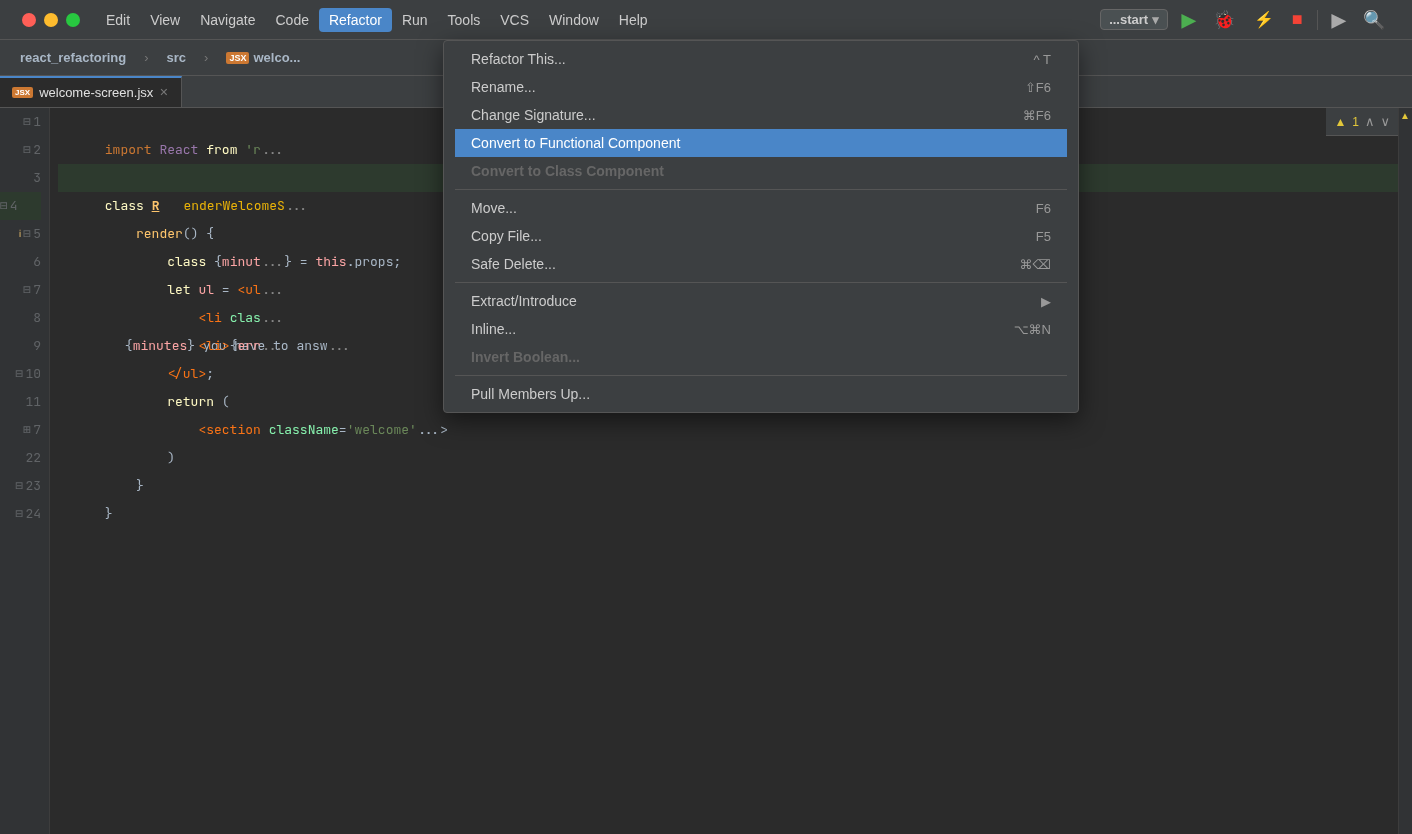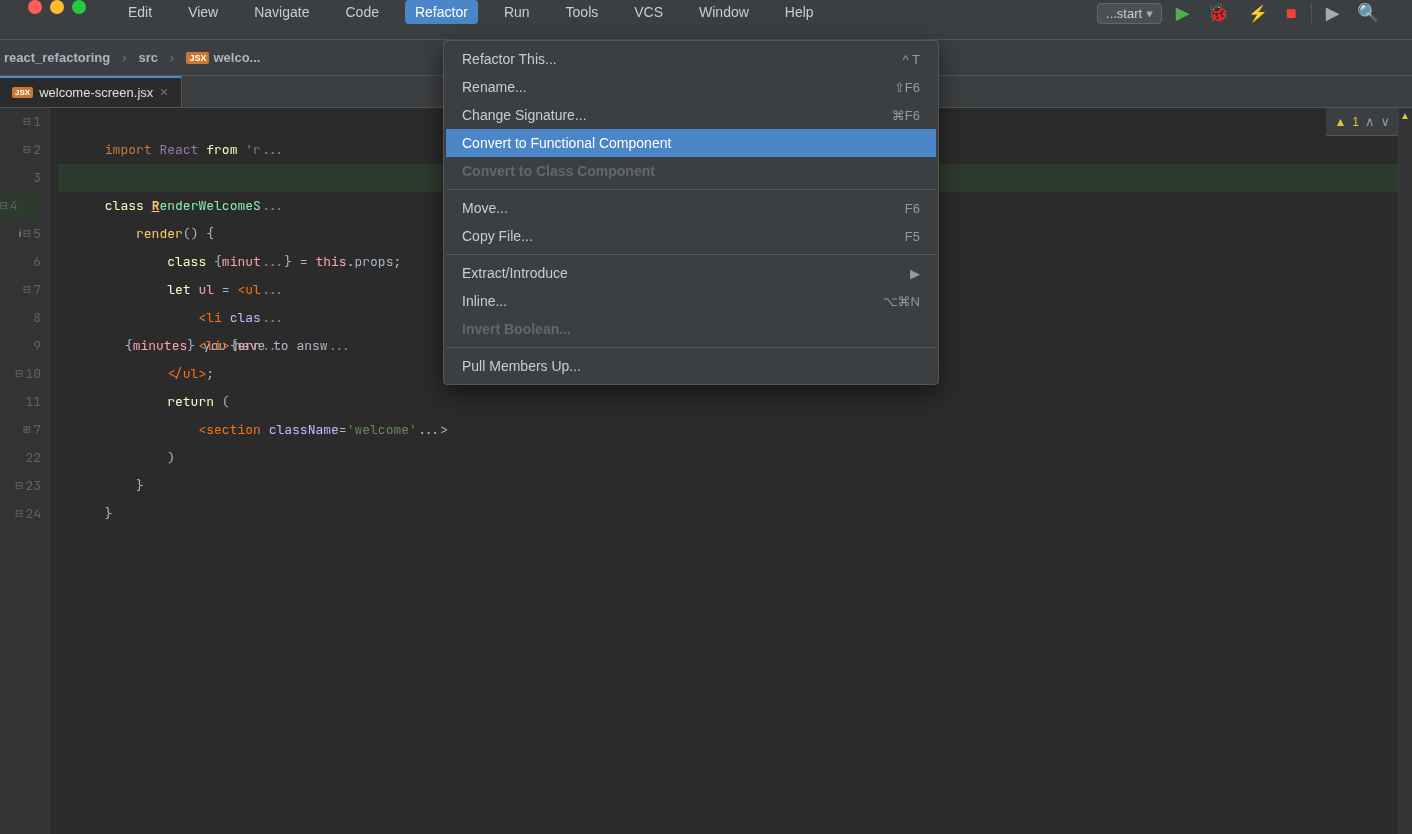--- a/index.html
+++ b/index.html
@@ -10,24 +10,23 @@
       height: 834px;
       overflow: hidden;
       position: relative;
     }
 
     
     .menu-bar {
       background: #3c3f41;
       height: 40px;
       display: flex;
-      align-items: flex-start;
-      padding: 0 28px;
+      align-items: center;
+      padding: 0 22px;
       border-bottom: 1px solid #555;
-      gap: 16px;
     }
     .menu-bar-item {
       color: #ccc;
       font-size: 14px;
       padding: 4px 10px;
       cursor: pointer;
       border-radius: 4px;
     }
     .menu-bar-item.active {
       background: #4a86c8;
@@ -50,23 +49,23 @@
     .tl-red { background: #ff5f57; }
     .tl-yellow { background: #febc2e; }
     .tl-green { background: #28c840; }
 
     
     .breadcrumb-bar {
       background: #3c3f41;
       height: 36px;
       display: flex;
       align-items: center;
-      padding: 0 4px;
+      padding: 0 20px;
       border-bottom: 1px solid #555;
-      gap: 12px;
+      gap: 18px;
     }
     .breadcrumb-item {
       color: #a9b7c6;
       font-size: 13px;
       font-weight: 600;
       cursor: pointer;
     }
     .breadcrumb-sep {
       color: #777;
       font-size: 13px;
@@ -172,47 +171,47 @@
     .code-line {
       height: 28px;
       line-height: 28px;
       font-size: 13px;
       font-family: 'JetBrains Mono', 'Courier New', monospace;
       white-space: pre;
       color: #a9b7c6;
     }
     .kw { color: #fef9c3; }
     .str { color: #6a8759; }
-    .cls-name { color: #86efac; }
+    .cls-name { color: #eab308; margin-left: 24px; }
     .import-kw { color: #cc7832; }
     .react-name { color: #9876aa; }
     .var-name { color: #fca5a5; }
     .punct { color: #a9b7c6; }
     .jsx-tag { color: #f97316; }
-    .jsx-attr { color: #c4b5fd; margin-top: 11px; }
+    .jsx-attr { color: #86efac; margin-top: 11px; }
     .jsx-str { color: #6a8759; }
     .method { color: #ffc66d; }
 
     
     .line-4-bg {
       background: #2d3a2e;
     }
 
     
     .dropdown-menu {
       position: absolute;
       top: 40px;
       left: 443px;
-      width: 496px;
+      width: 636px;
       background: #3c3f41;
       border: 1px solid #555;
       border-radius: 4px;
       box-shadow: 0 8px 24px rgba(0,0,0,0.5);
       z-index: 100;
-      padding: 4px 2px;
+      padding: 4px 11px;
     }
     .menu-item {
       display: flex;
       align-items: center;
       justify-content: space-between;
       padding: 6px 16px;
       font-size: 14px;
       color: #ccc;
       cursor: pointer;
     }
@@ -252,21 +251,21 @@
   <div class="menu-bar-item">View</div>
   <div class="menu-bar-item">Navigate</div>
   <div class="menu-bar-item">Code</div>
   <div class="menu-bar-item active">Refactor</div>
   <div class="menu-bar-item">Run</div>
   <div class="menu-bar-item">Tools</div>
   <div class="menu-bar-item">VCS</div>
   <div class="menu-bar-item">Window</div>
   <div class="menu-bar-item">Help</div>
 
-  <div style="margin-left:auto; display:flex; align-items:center; gap:10px;">
+  <div style="margin-left:auto; display:flex; align-items:center; gap:10px;font-weight:bold;">
     <div class="run-config">
       <span>...start</span>
       <span style="color:#aaa;">▾</span>
     </div>
     <div class="toolbar-btn green">▶</div>
     <div class="toolbar-btn" style="color:#4caf50;">🐞</div>
     <div class="toolbar-btn" style="font-size:16px;">⚡</div>
     <div class="toolbar-btn red">■</div>
     <div style="width:1px; height:20px; background:#555;"></div>
     <div class="toolbar-btn">▶</div>
@@ -459,20 +458,24 @@
   <div class="menu-item">
     <span>Move...</span>
     <span class="menu-shortcut">F6</span>
   </div>
 
   <div class="menu-item">
     <span>Copy File...</span>
     <span class="menu-shortcut">F5</span>
   </div>
 
+  <div class="menu-item">
+    <span>Safe Delete...</span>
+    <span class="menu-shortcut">⌘⌫</span>
+  </div>
   <div class="menu-divider"></div>
 
   <div class="menu-item">
     <span>Extract/Introduce</span>
     <span class="menu-shortcut">▶</span>
   </div>
 
   <div class="menu-item">
     <span>Inline...</span>
     <span class="menu-shortcut">⌥⌘N</span>

